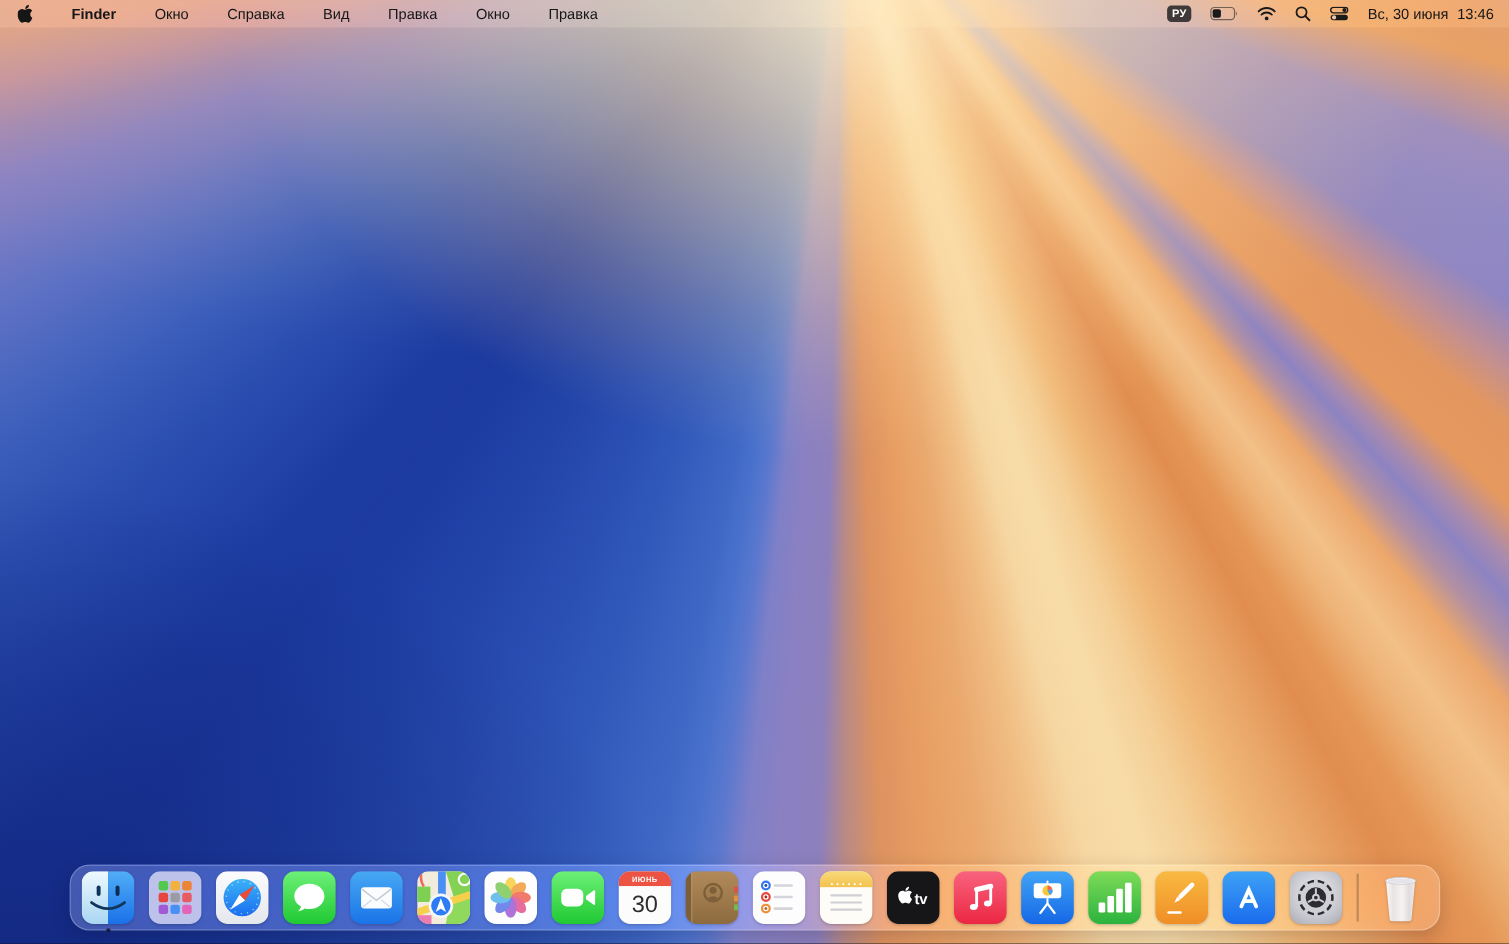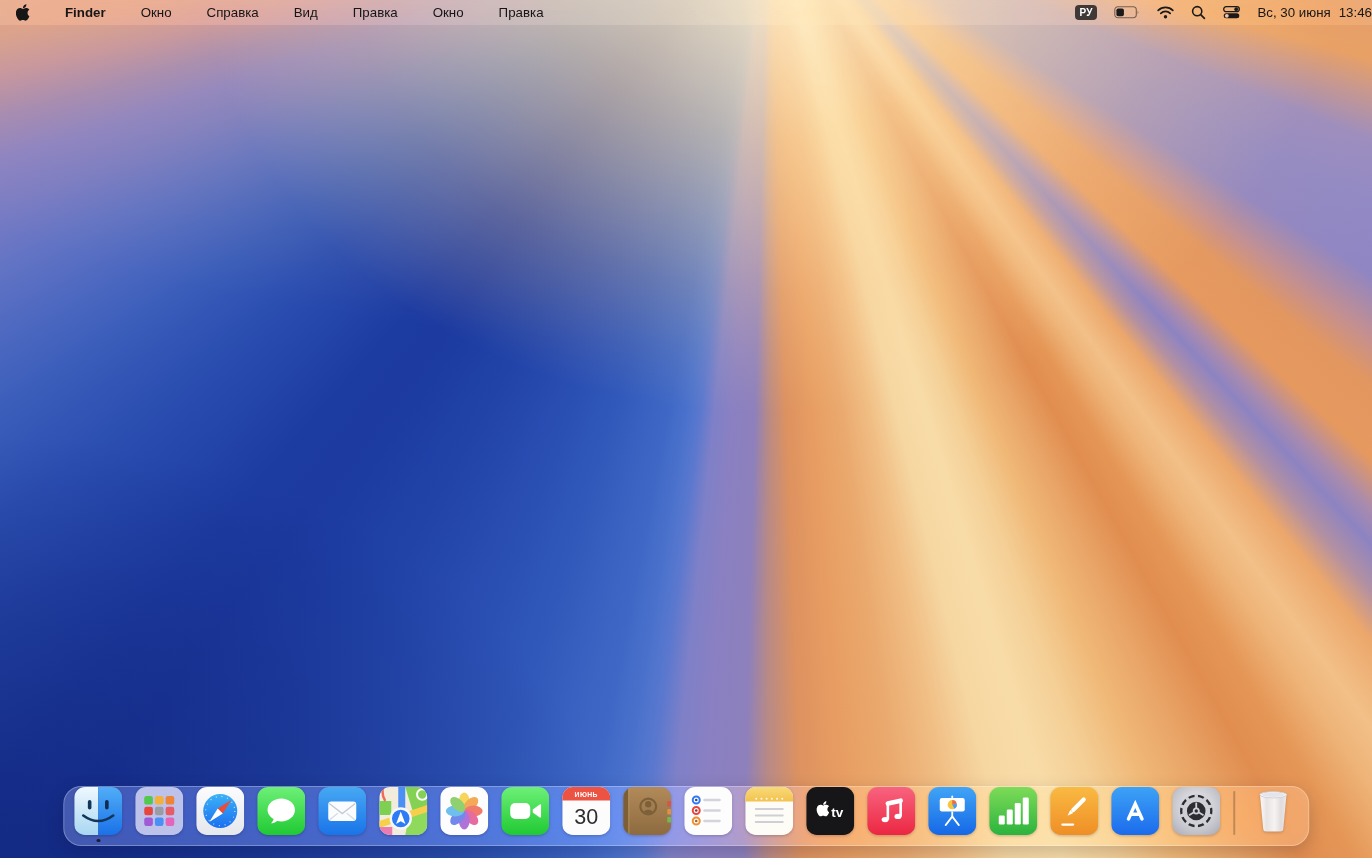--- a/index.html
+++ b/index.html
@@ -27,32 +27,32 @@
         #c494a0 257deg,#daa18c 260deg,#e4a587 264deg);
   }
 
   
   .menubar{ position:absolute; top:0; left:0; right:0; height:25px;
     display:flex; align-items:center; justify-content:space-between;
     background:rgba(255,255,255,.14); backdrop-filter:blur(26px) saturate(170%);
     -webkit-backdrop-filter:blur(26px) saturate(170%);
     color:#161616; font-size:13.3px; z-index:5; }
   .mb-left{ display:flex; align-items:center; gap:35px; padding-left:16px; }
-  .mb-right{ display:flex; align-items:center; gap:17px; }
+  .mb-right{ display:flex; align-items:center; gap:17px; padding-right:14px; }
   .mb-appname{ font-weight:700; }
   .mb-item{ white-space:nowrap; cursor:default; }
   .apple-logo{ display:flex; align-items:center; }
   .input-badge{ background:rgba(28,28,30,.82); color:#fff; font-size:10px; font-weight:700;
     letter-spacing:.3px; border-radius:4px; padding:1.5px 4.5px; line-height:12px; }
   .status-ico{ display:flex; align-items:center; }
   .clock{ display:flex; gap:8px; white-space:nowrap; }
 
   
   .dock{ position:absolute; bottom:12px; left:50%; transform:translateX(-50%);
-    height:60px; display:flex; align-items:flex-end; gap:13px; padding:10px 10px;
+    height:60px; display:flex; align-items:center; gap:13px; padding:10px 10px;
     background:rgba(255,255,255,.22); backdrop-filter:blur(34px) saturate(160%);
     -webkit-backdrop-filter:blur(34px) saturate(160%);
     border:0.5px solid rgba(255,255,255,.28); border-radius:18px;
     box-shadow:0 6px 18px rgba(0,0,30,.18); z-index:5; }
   .dock-item{ position:relative; width:48px; height:48px; flex:none; }
   .dock-item svg{ display:block; filter:drop-shadow(0 1.5px 1.5px rgba(0,0,20,.22)); }
   .run-dot{ position:absolute; left:50%; bottom:-7px; width:3.5px; height:3.5px;
     transform:translateX(-50%); border-radius:50%; background:rgba(15,15,30,.8); }
   .dock-divider{ width:1.5px; height:44px; background:rgba(40,25,20,.26); border-radius:1px; flex:none; }
   .trash-item{ width:50px; height:50px; }

